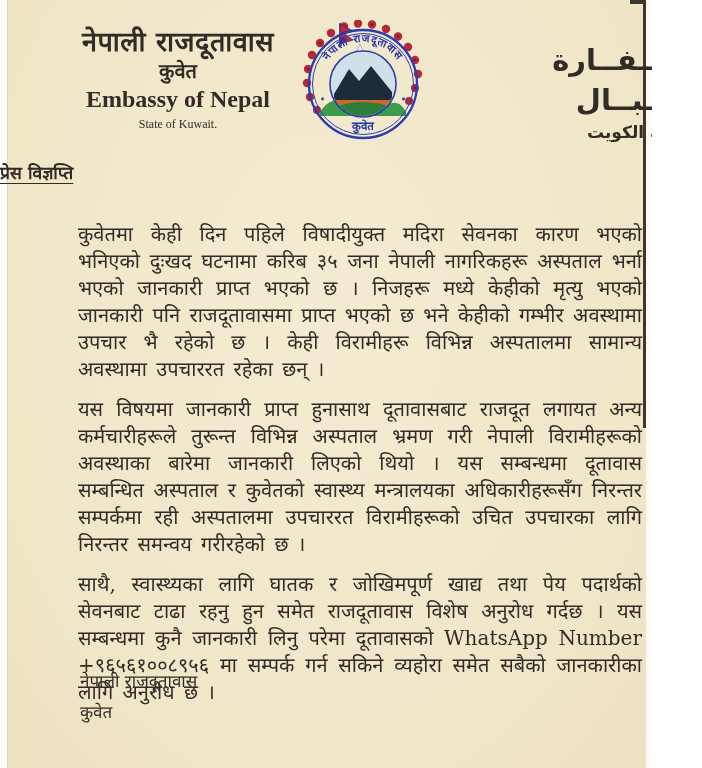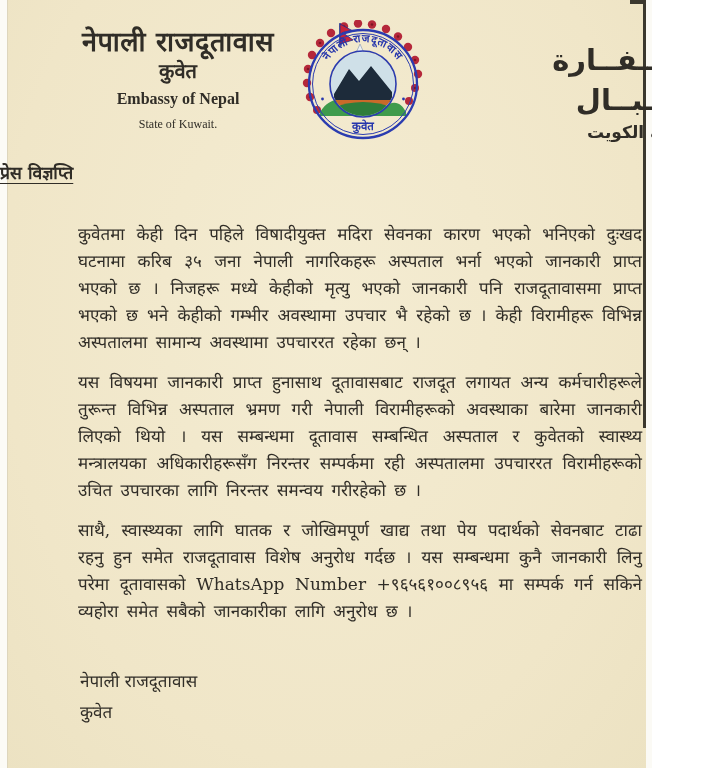--- a/index.html
+++ b/index.html
@@ -16,35 +16,35 @@
   
   .edge-left-white{position:absolute;left:0;top:0;width:7px;height:100%;background:#fcfbf6;border-right:1px solid #ded6bd;}
   .edge-right-white{position:absolute;right:0;top:0;width:6px;height:100%;background:#fbfaf5;}
   .edge-right-dark{position:absolute;right:6px;top:3px;width:3px;height:425px;background:#3b382e;}
   .edge-top-dark{position:absolute;right:6px;top:0;width:16px;height:4px;background:#3b382e;}
 
   
   .hdr-left{position:absolute;left:62px;top:26px;width:232px;text-align:center;}
   .hdr-np-main{font-size:27px;font-weight:bold;line-height:32px;letter-spacing:.5px;}
   .hdr-np-sub{font-size:20px;font-weight:bold;line-height:26px;}
-  .hdr-en-main{font-size:16px;font-weight:bold;line-height:30px;font-family:"Liberation Serif",serif;}
+  .hdr-en-main{font-size:24px;font-weight:bold;line-height:30px;font-family:"Liberation Serif",serif;}
   .hdr-en-sub{font-size:12px;line-height:20px;font-family:"Liberation Serif",serif;}
 
   .emblem{position:absolute;left:302px;top:20px;width:122px;height:124px;}
 
   .hdr-right{position:absolute;left:438px;top:40px;width:248px;text-align:right;direction:rtl;font-family:"DejaVu Sans",sans-serif;}
   .hdr-ar-main{font-size:29px;font-weight:bold;line-height:40px;}
   .hdr-ar-sub{font-size:17px;font-weight:bold;line-height:24px;}
 
   
   .title{position:absolute;left:0;top:160px;width:702px;text-align:left;}
   .title span{font-size:17.5px;font-weight:bold;text-decoration:underline;text-underline-offset:4px;}
 
   
-  .body{position:absolute;left:78px;top:221px;width:564px;font-size:17px;line-height:27px;text-align:justify;word-spacing:3px;}
+  .body{position:absolute;left:78px;top:221px;width:564px;font-size:20px;line-height:27px;text-align:justify;word-spacing:3px;}
   .body p{margin:0 0 13px 0;}
 
   
   .footer{position:absolute;left:80px;top:666px;font-size:17px;line-height:31px;}
   .footer div{margin:0;}
 </style>
 </head>
 <body>
 
 <div class="page">

